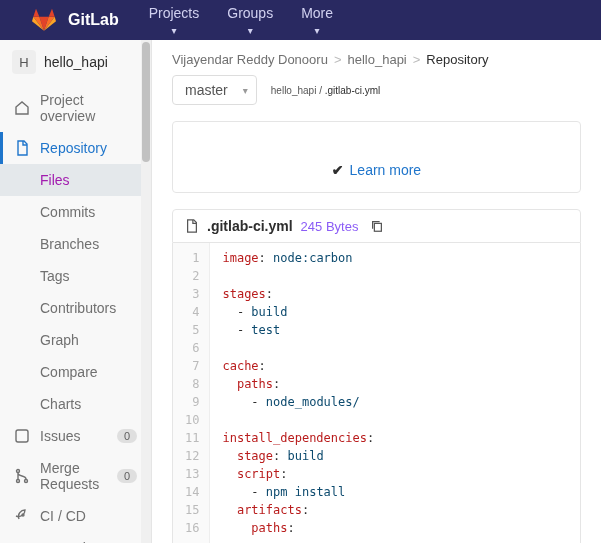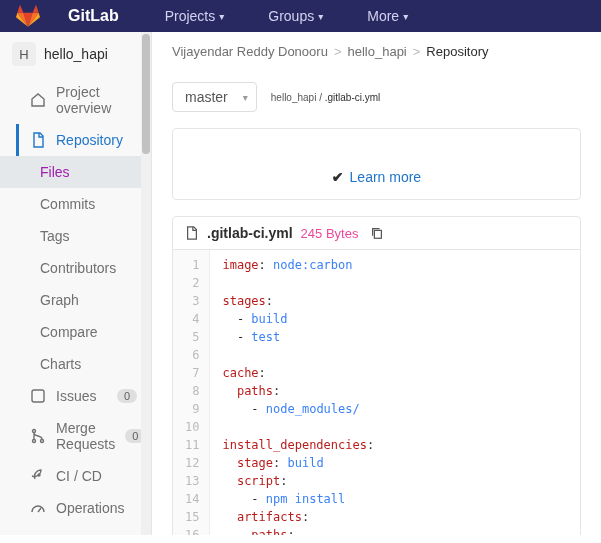--- a/index.html
+++ b/index.html
@@ -1,66 +1,66 @@
 <!DOCTYPE html>
 <html><head>
   <meta charset="utf-8">
   <style>
     * { box-sizing: border-box; margin: 0; padding: 0; }
     body { font-family: -apple-system, "Segoe UI", Helvetica, Arial, sans-serif; font-size: 14px; color: #2e2e2e; background: #fff; }
     
-    .topnav { background: #292961; height: 32px; display: flex; align-items: center; padding: 0 16px; gap: 24px; }
+    .topnav { background: #292961; height: 40px; display: flex; align-items: center; padding: 0 32px; gap: 8px; }
     .logo { width: 24px; height: 24px; }
     .brand { color: #fff; font-weight: 600; font-size: 16px; margin-left: 4px; margin-right: 12px; }
-    .nav-link { color: #d1d1f0; font-size: 14px; padding: 0 10px; display: flex; align-items: center; gap: 4px; cursor: pointer; }
+    .nav-link { color: #d1d1f0; font-size: 14px; padding: 0 10px; display: flex; align-items: center; gap: 4px; cursor: pointer; flex-direction: column; }
     .chevron { font-size: 10px; }
 
     .layout { display: flex; height: calc(543px - 40px); }
     .sidebar { width: 152px; background: #f8f8f8; border-right: 1px solid #e5e5e5; overflow-y: auto; position: relative; }
     .scrollbar-track { position: absolute; right: 0; top: 0; width: 10px; height: 100%; background: #f0f0f0; }
     .scrollbar-thumb { position: absolute; right: 1px; top: 2px; width: 8px; height: 120px; background: #c1c1c1; border-radius: 4px; }
     
     .proj-header { display: flex; align-items: center; gap: 8px; padding: 10px 12px; }
     .proj-avatar { width: 24px; height: 24px; background: #eee; display: flex; align-items: center; justify-content: center; font-size: 13px; color: #555; border-radius: 4px; }
     .proj-name { font-size: 14px; color: #2e2e2e; }
     
-    .sb-item { display: flex; align-items: center; gap: 10px; padding: 8px 14px; color: #707070; cursor: pointer; font-size: 14px; margin-left: 16px; }
+    .sb-item { display: flex; align-items: center; gap: 10px; padding: 8px 14px; color: #707070; cursor: pointer; font-size: 14px; }
     .sb-item.active-parent { color: #1f75cb; border-left: 3px solid #1f75cb; padding-left: 11px; font-weight: 500; }
     .sb-sub { padding: 8px 14px 8px 40px; color: #707070; cursor: pointer; font-size: 14px; }
     .sb-sub.active { background: #e4e8eb; color: #a21caf; font-weight: 500; }
     .sb-icon { width: 16px; height: 16px; flex-shrink: 0; }
     .sb-badge { background: #dfdfdf; color: #5e5e5e; border-radius: 10px; font-size: 11px; padding: 1px 7px; margin-left: auto; }
     
     .content { flex: 1; padding: 12px 20px 20px 20px; overflow-y: auto; }
-    .breadcrumbs { color: #707070; font-size: 13px; margin-bottom: 23px; display: flex; gap: 6px; align-items: center; }
+    .breadcrumbs { color: #707070; font-size: 13px; margin-bottom: 8px; display: flex; gap: 6px; align-items: center; }
     .bc-cur { color: #2e2e2e; font-weight: 500; }
     .bc-sep { color: #bbb; }
     
     .toolbar { display: flex; align-items: center; gap: 14px; margin-bottom: 16px; }
     .branch-select { border: 1px solid #ddd; border-radius: 4px; padding: 6px 28px 6px 12px; font-size: 14px; color: #555; background: #fff; position: relative; display: inline-flex; align-items: center; cursor:pointer; }
     .branch-caret { position: absolute; right: 8px; color: #999; font-size: 10px; }
     .path { font-size: 10px; color: #555; }
     .path-cur { color: #2e2e2e; }
     
     .panel { border: 1px solid #e5e5e5; border-radius: 4px; padding: 40px 12px 14px 12px; margin-bottom: 16px; font-size: 14px; color: #2e2e2e; display:flex; align-items:center; justify-content:center; gap:6px; }
     .check { color: #2e2e2e; font-weight: bold; }
     .link { color: #1f75cb; cursor: pointer; }
     
     .file-header { border: 1px solid #e5e5e5; border-radius: 4px 4px 0 0; padding: 8px 12px; display: flex; align-items: center; gap: 8px; font-size: 14px; }
     .file-icon { width: 14px; height: 14px; }
     .file-name { font-weight: 600; }
-    .file-size { color: #ec4899; font-size: 13px; }
+    .file-size { color: #8b5cf6; font-size: 13px; }
     .copy-icon { width: 14px; height: 14px; color: #555; cursor:pointer; margin-left:4px; }
     
     .code-wrap { border: 1px solid #e5e5e5; border-top: none; display:flex; }
     .gutter { background: #fafafa; padding: 6px 0; text-align: right; color: #bbb; font-family: Menlo, Consolas, monospace; font-size: 12px; line-height: 18px; border-right: 1px solid #eee; }
     .gutter div { padding: 0 10px 0 12px; }
     .code { padding: 6px 12px; font-family: Menlo, Consolas, monospace; font-size: 12px; line-height: 18px; white-space: pre; }
     .tok-key { color: #b91c1c; }
-    .tok-val { color: #3b82f6; }
+    .tok-val { color: #0c4a6e; }
   </style>
 </head>
 <body>
 
 <div class="topnav">
   <svg class="logo" viewBox="0 0 36 36">
       <path fill="#e24329" d="M18 34L11 13h14z"></path>
       <path fill="#fc6d26" d="M18 34L11 13H2z"></path>
       <path fill="#fca326" d="M2 13l-2 7 18 14z"></path>
       <path fill="#e24329" d="M2 13L6 1l5 12z"></path>
@@ -100,20 +100,21 @@
     </div>
     <div class="sb-item active-parent">
       <svg class="sb-icon" viewBox="0 0 16 16" fill="none" stroke="#1f75cb" stroke-width="1.4">
           <path d="M4 1h6l3 3v11H4z"></path>
           <path d="M9 1v4h4"></path>
         </svg>
       <span>Repository</span>
     </div>
     <div class="sb-sub active">Files</div>
     <div class="sb-sub">Commits</div>
+    <div class="sb-sub">Branches</div>
     <div class="sb-sub">Tags</div>
     <div class="sb-sub">Contributors</div>
     <div class="sb-sub">Graph</div>
     <div class="sb-sub">Compare</div>
     <div class="sb-sub">Charts</div>
     <div class="sb-item">
       <svg class="sb-icon" viewBox="0 0 16 16" fill="none" stroke="#707070" stroke-width="1.4">
           <rect x="2" y="2" width="12" height="12" rx="2"></rect>
         </svg>
       <span>Issues</span>

